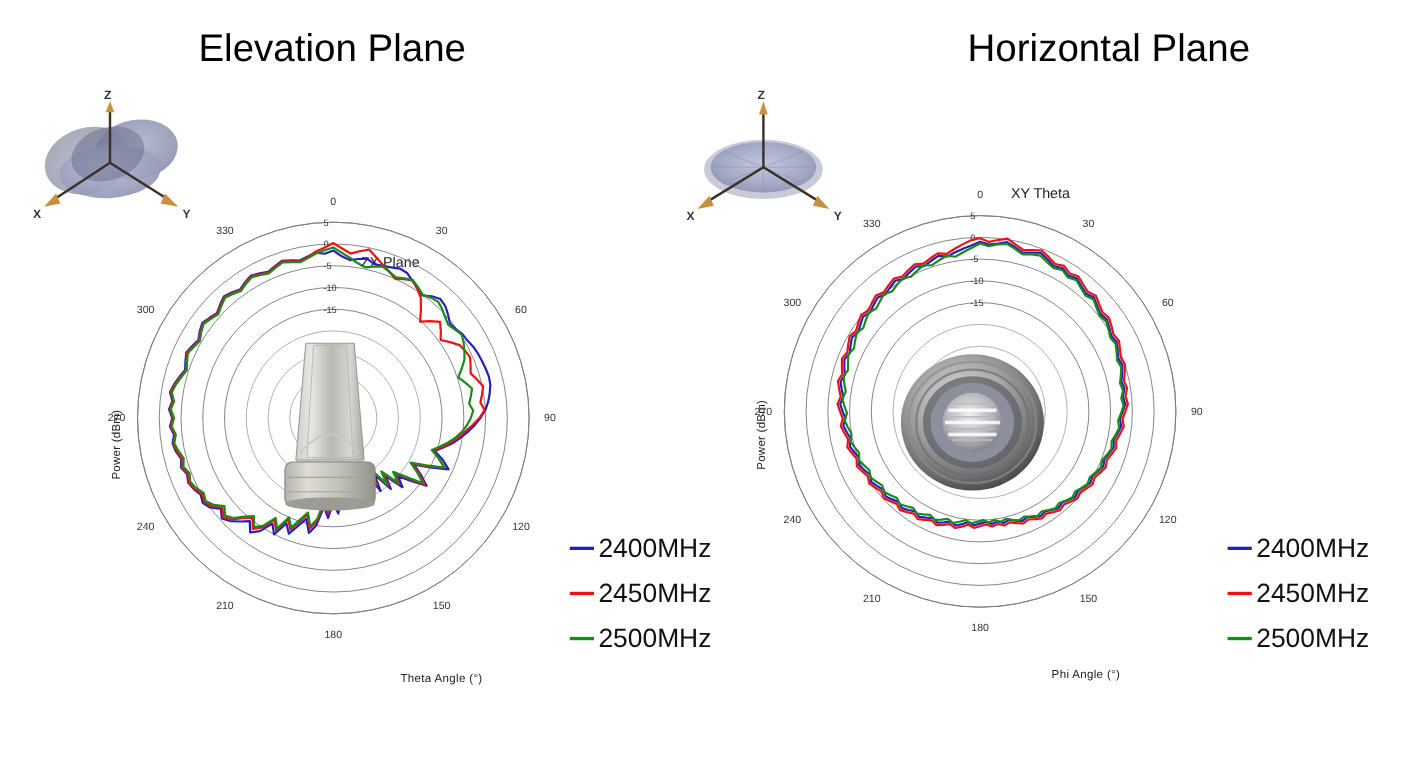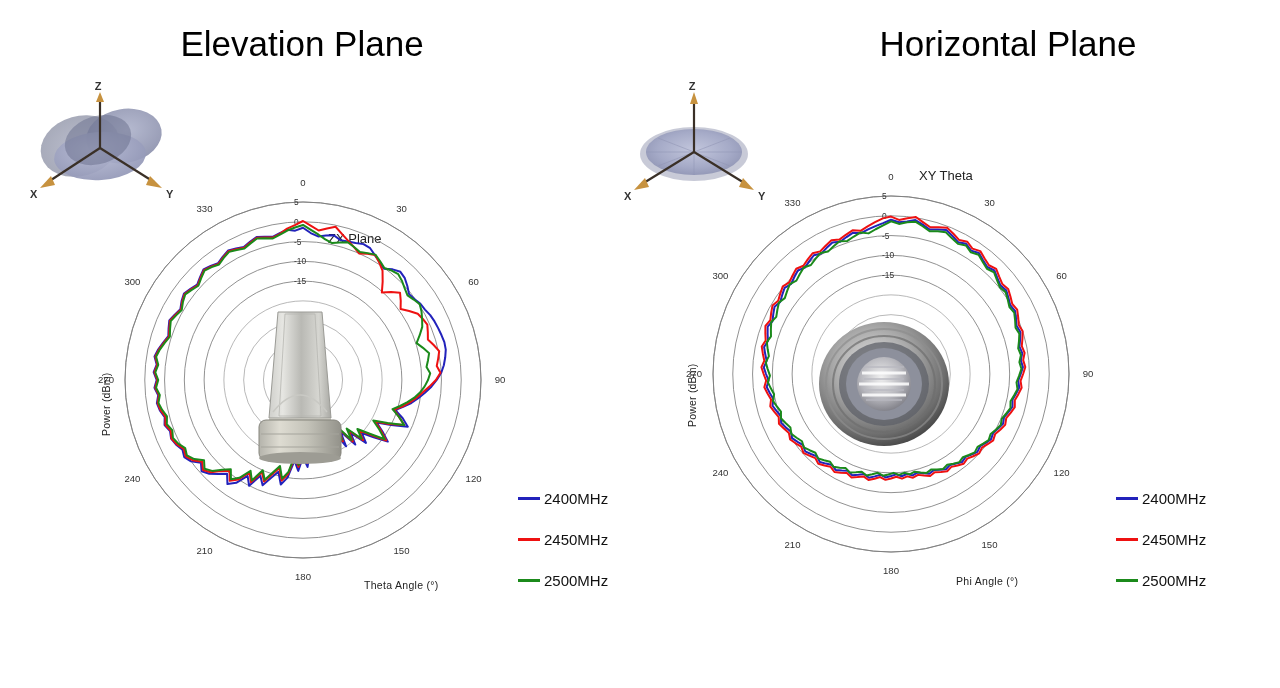--- a/index.html
+++ b/index.html
@@ -34,20 +34,21 @@
   .plane-label{
     position:absolute;font-size:13px;color:#222;white-space:nowrap;
     font-family:"Liberation Sans", sans-serif;
   }
   #polar-zx .plane-label{left:240px;top:23px;margin-top:40px;}
   #polar-xy .plane-label{left:243px;top:6px;}
 
   .axis-x-label{
     position:absolute;font-size:10.5px;color:#222;white-space:nowrap;
     letter-spacing:.3px;
+    margin-top:32px;
   }
   #polar-zx .axis-x-label{left:276px;top:411px;}
   #polar-xy .axis-x-label{left:280px;top:413px;text-align:right;}
 
   .axis-y-label{
     position:absolute;font-size:10.5px;color:#222;white-space:nowrap;
     transform:rotate(-90deg);transform-origin:left top;
     letter-spacing:.2px;
   }
   #polar-zx .axis-y-label{left:12px;top:268px;}
@@ -64,21 +65,21 @@
   .product{position:absolute;pointer-events:none;}
   #product-elevation{left:235px;top:300px;width:130px;height:170px;}
   #product-horizontal{left:788px;top:318px;width:136px;height:132px;}
 
   
   .legend{position:absolute;font-size:17px;color:#111;}
   #legend-left{left:518px;top:478px;}
   #legend-right{left:1088px;top:478px;}
   .legend-row{display:flex;align-items:center;height:41px;}
   .legend-swatch{width:22px;height:3.5px;margin-right:4px;flex:none;}
-  .legend-text{font-family:"Liberation Sans",sans-serif;font-size:15px;color:#111;white-space:nowrap;}
+  .legend-text{font-family:"Liberation Sans",sans-serif;font-size:24px;color:#111;white-space:nowrap;}
 </style>
 </head>
 <body>
 
 <div class="panel" id="panel-elevation">
 
   <div class="panel-title">Elevation Plane</div>
 
   <div class="thumb" id="thumb-elevation">
     <svg viewBox="0 0 170 130" width="170" height="130">

